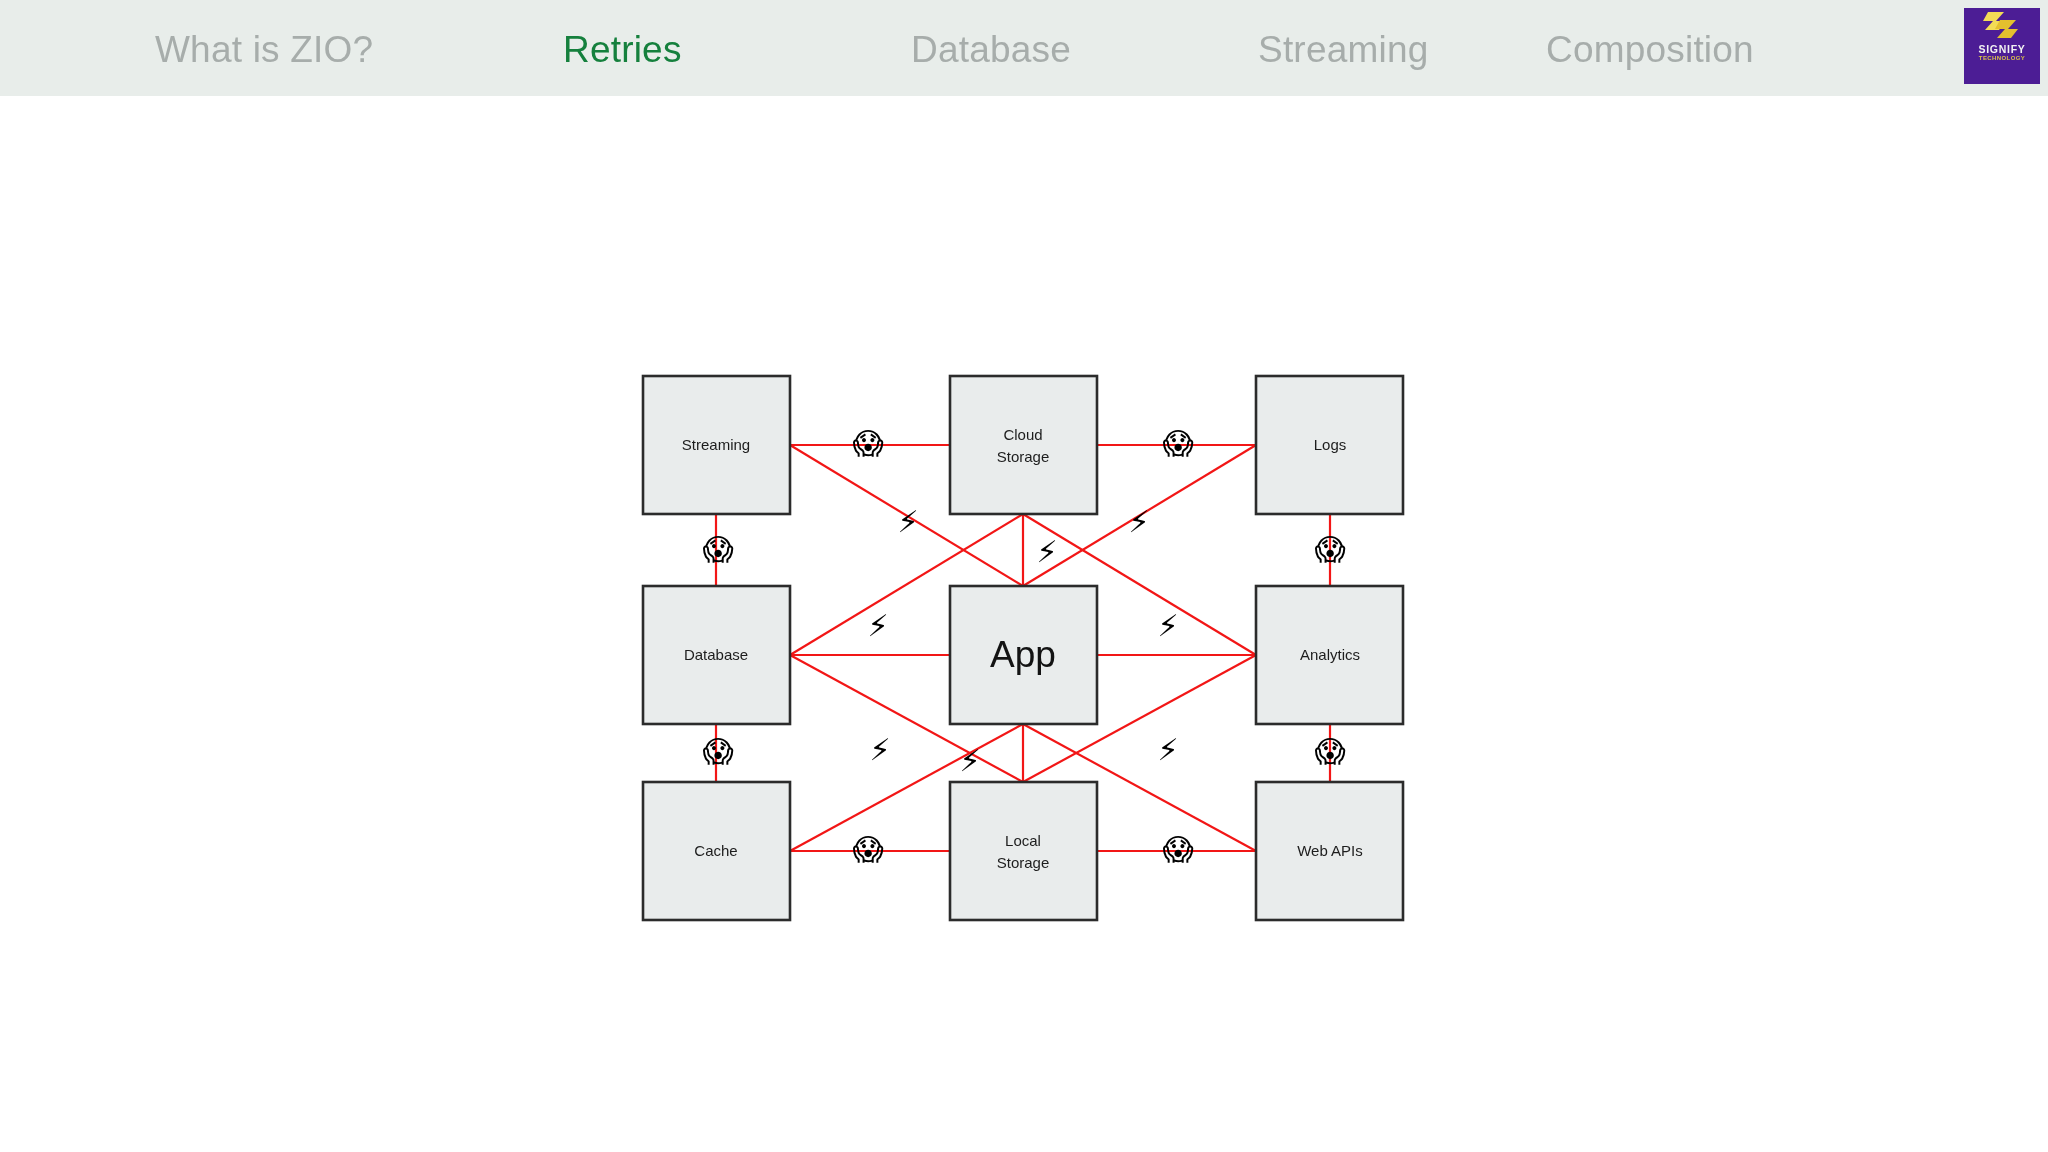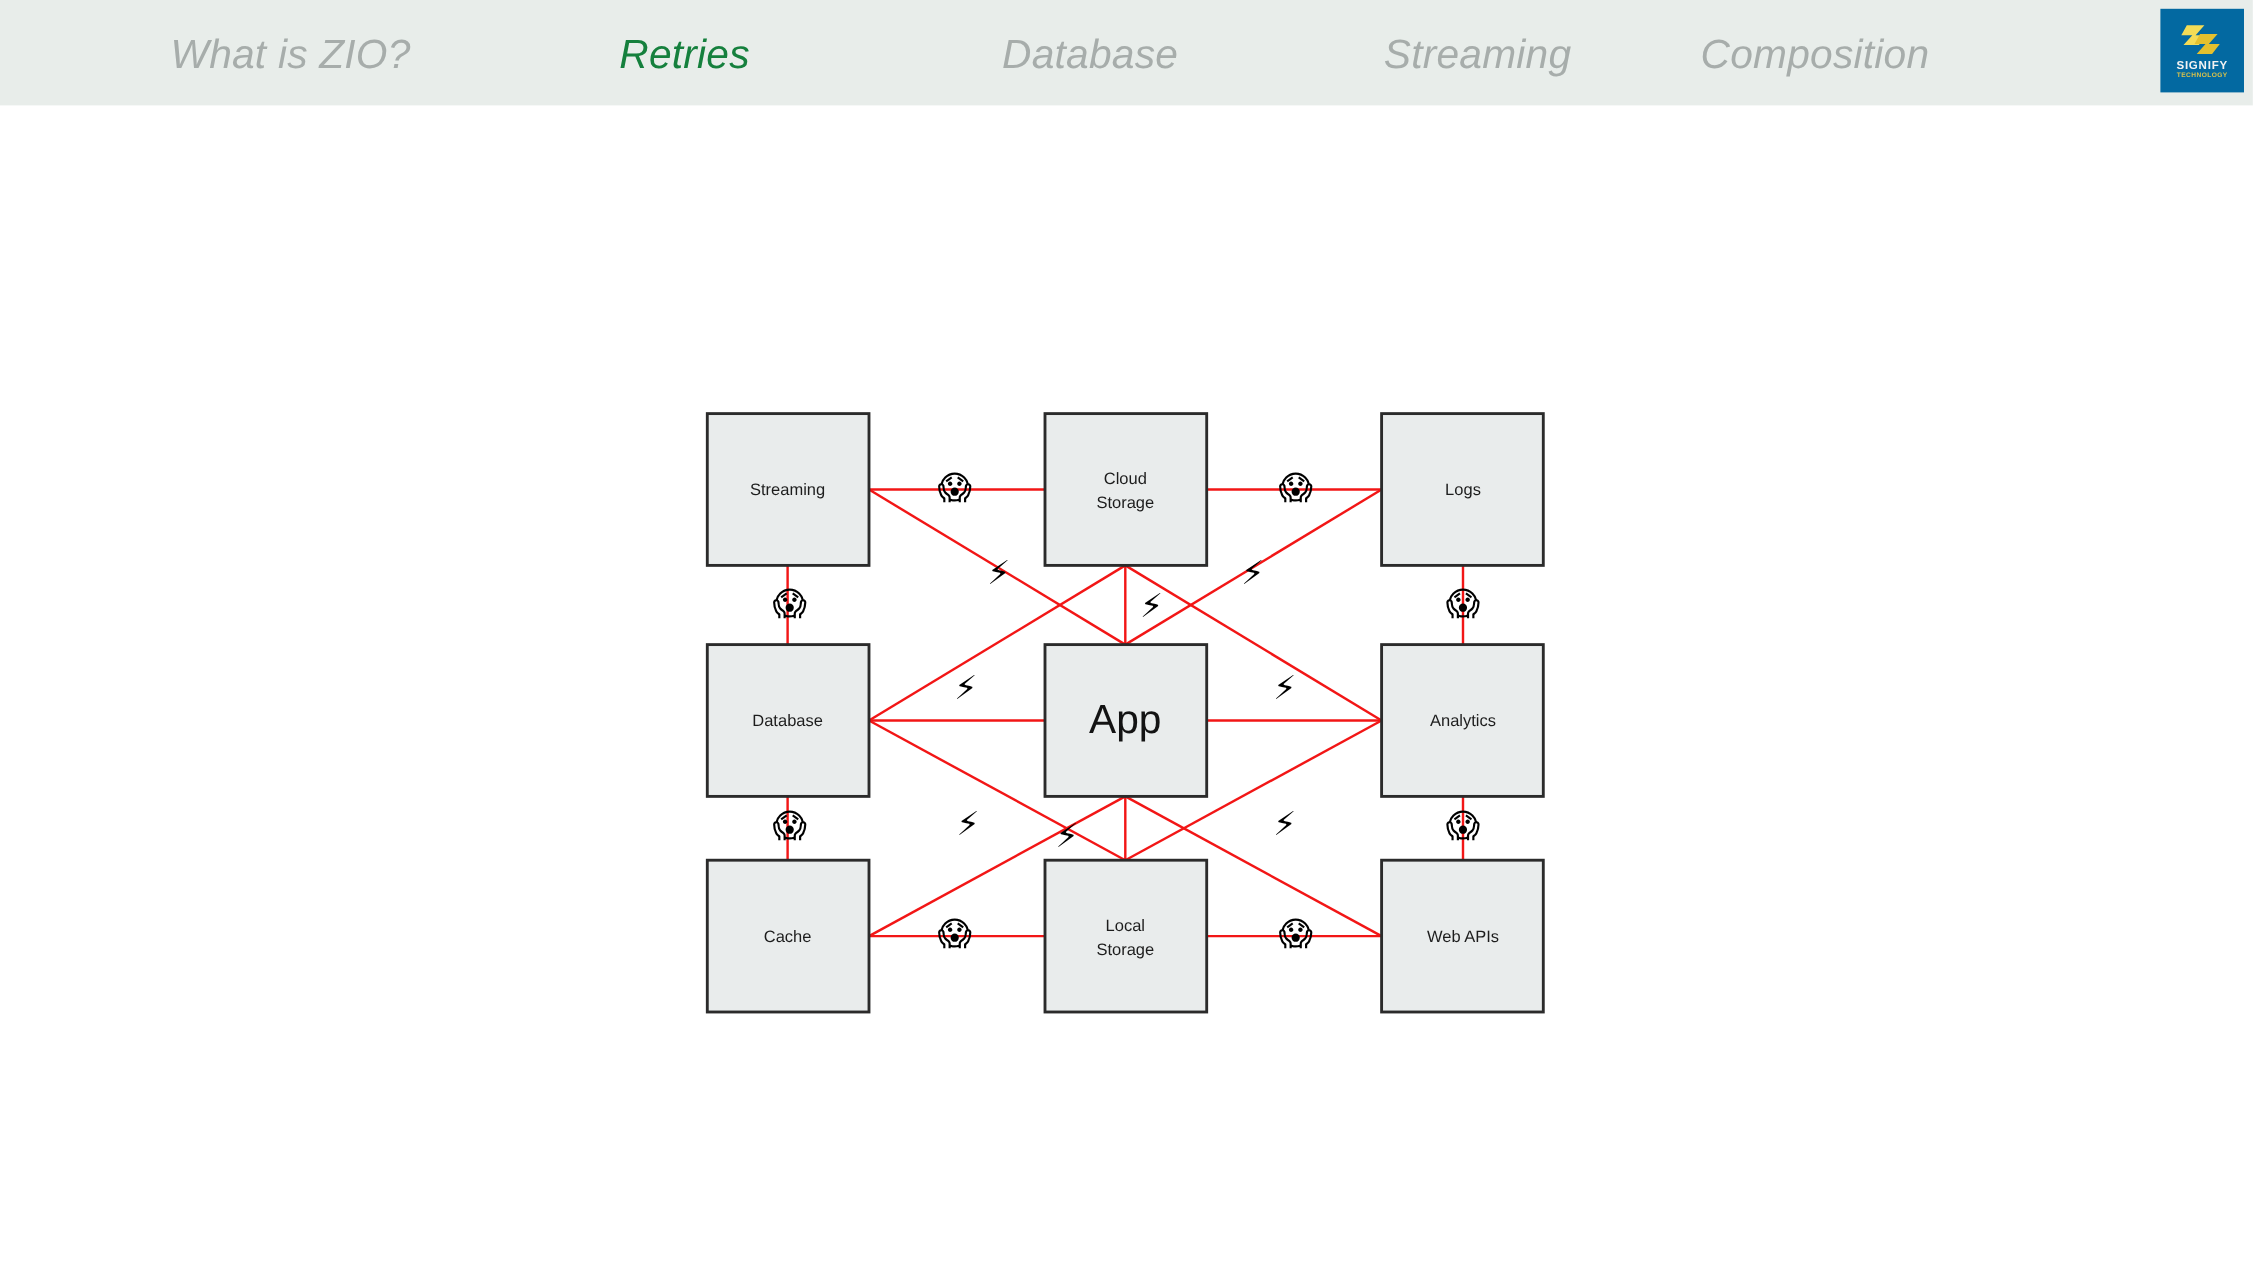--- a/index.html
+++ b/index.html
@@ -20,21 +20,20 @@
     background: #e8edea;
     display: flex;
     align-items: center;
   }
   #nav-items {
     position: absolute;
     left: 0; top: 0;
     width: 1955px; height: 96px;
     display: flex;
     align-items: center;
-    font-style: italic;
   }
   .nav-item {
     font-size: 37px;
     font-weight: 400;
     letter-spacing: 0.2px;
     color: #a7adab;
     white-space: nowrap;
     cursor: pointer;
     line-height: 1;
   }
@@ -44,25 +43,24 @@
   #nav-retr   { position: absolute; left: 563px;  top: 31px; }
   #nav-rep    { position: absolute; left: 911px;  top: 31px; }
   #nav-sched  { position: absolute; left: 1258px; top: 31px; }
   #nav-comp   { position: absolute; left: 1546px; top: 31px; }
 
   
   #brand-logo {
     position: absolute;
     right: 8px; top: 8px;
     width: 76px; height: 76px;
-    background: #0369a1;
+    background: #4c1d95;
     display: flex;
     flex-direction: column;
     align-items: center;
-    justify-content: center;
     cursor: pointer;
     overflow: hidden;
   }
   #brand-mark { width: 40px; height: 34px; display:block; margin-bottom: 2px; }
   #brand-name {
     font-size: 10.5px;
     font-weight: 700;
     letter-spacing: 0.7px;
     color: #f2f2f2;
     line-height: 1.05;

